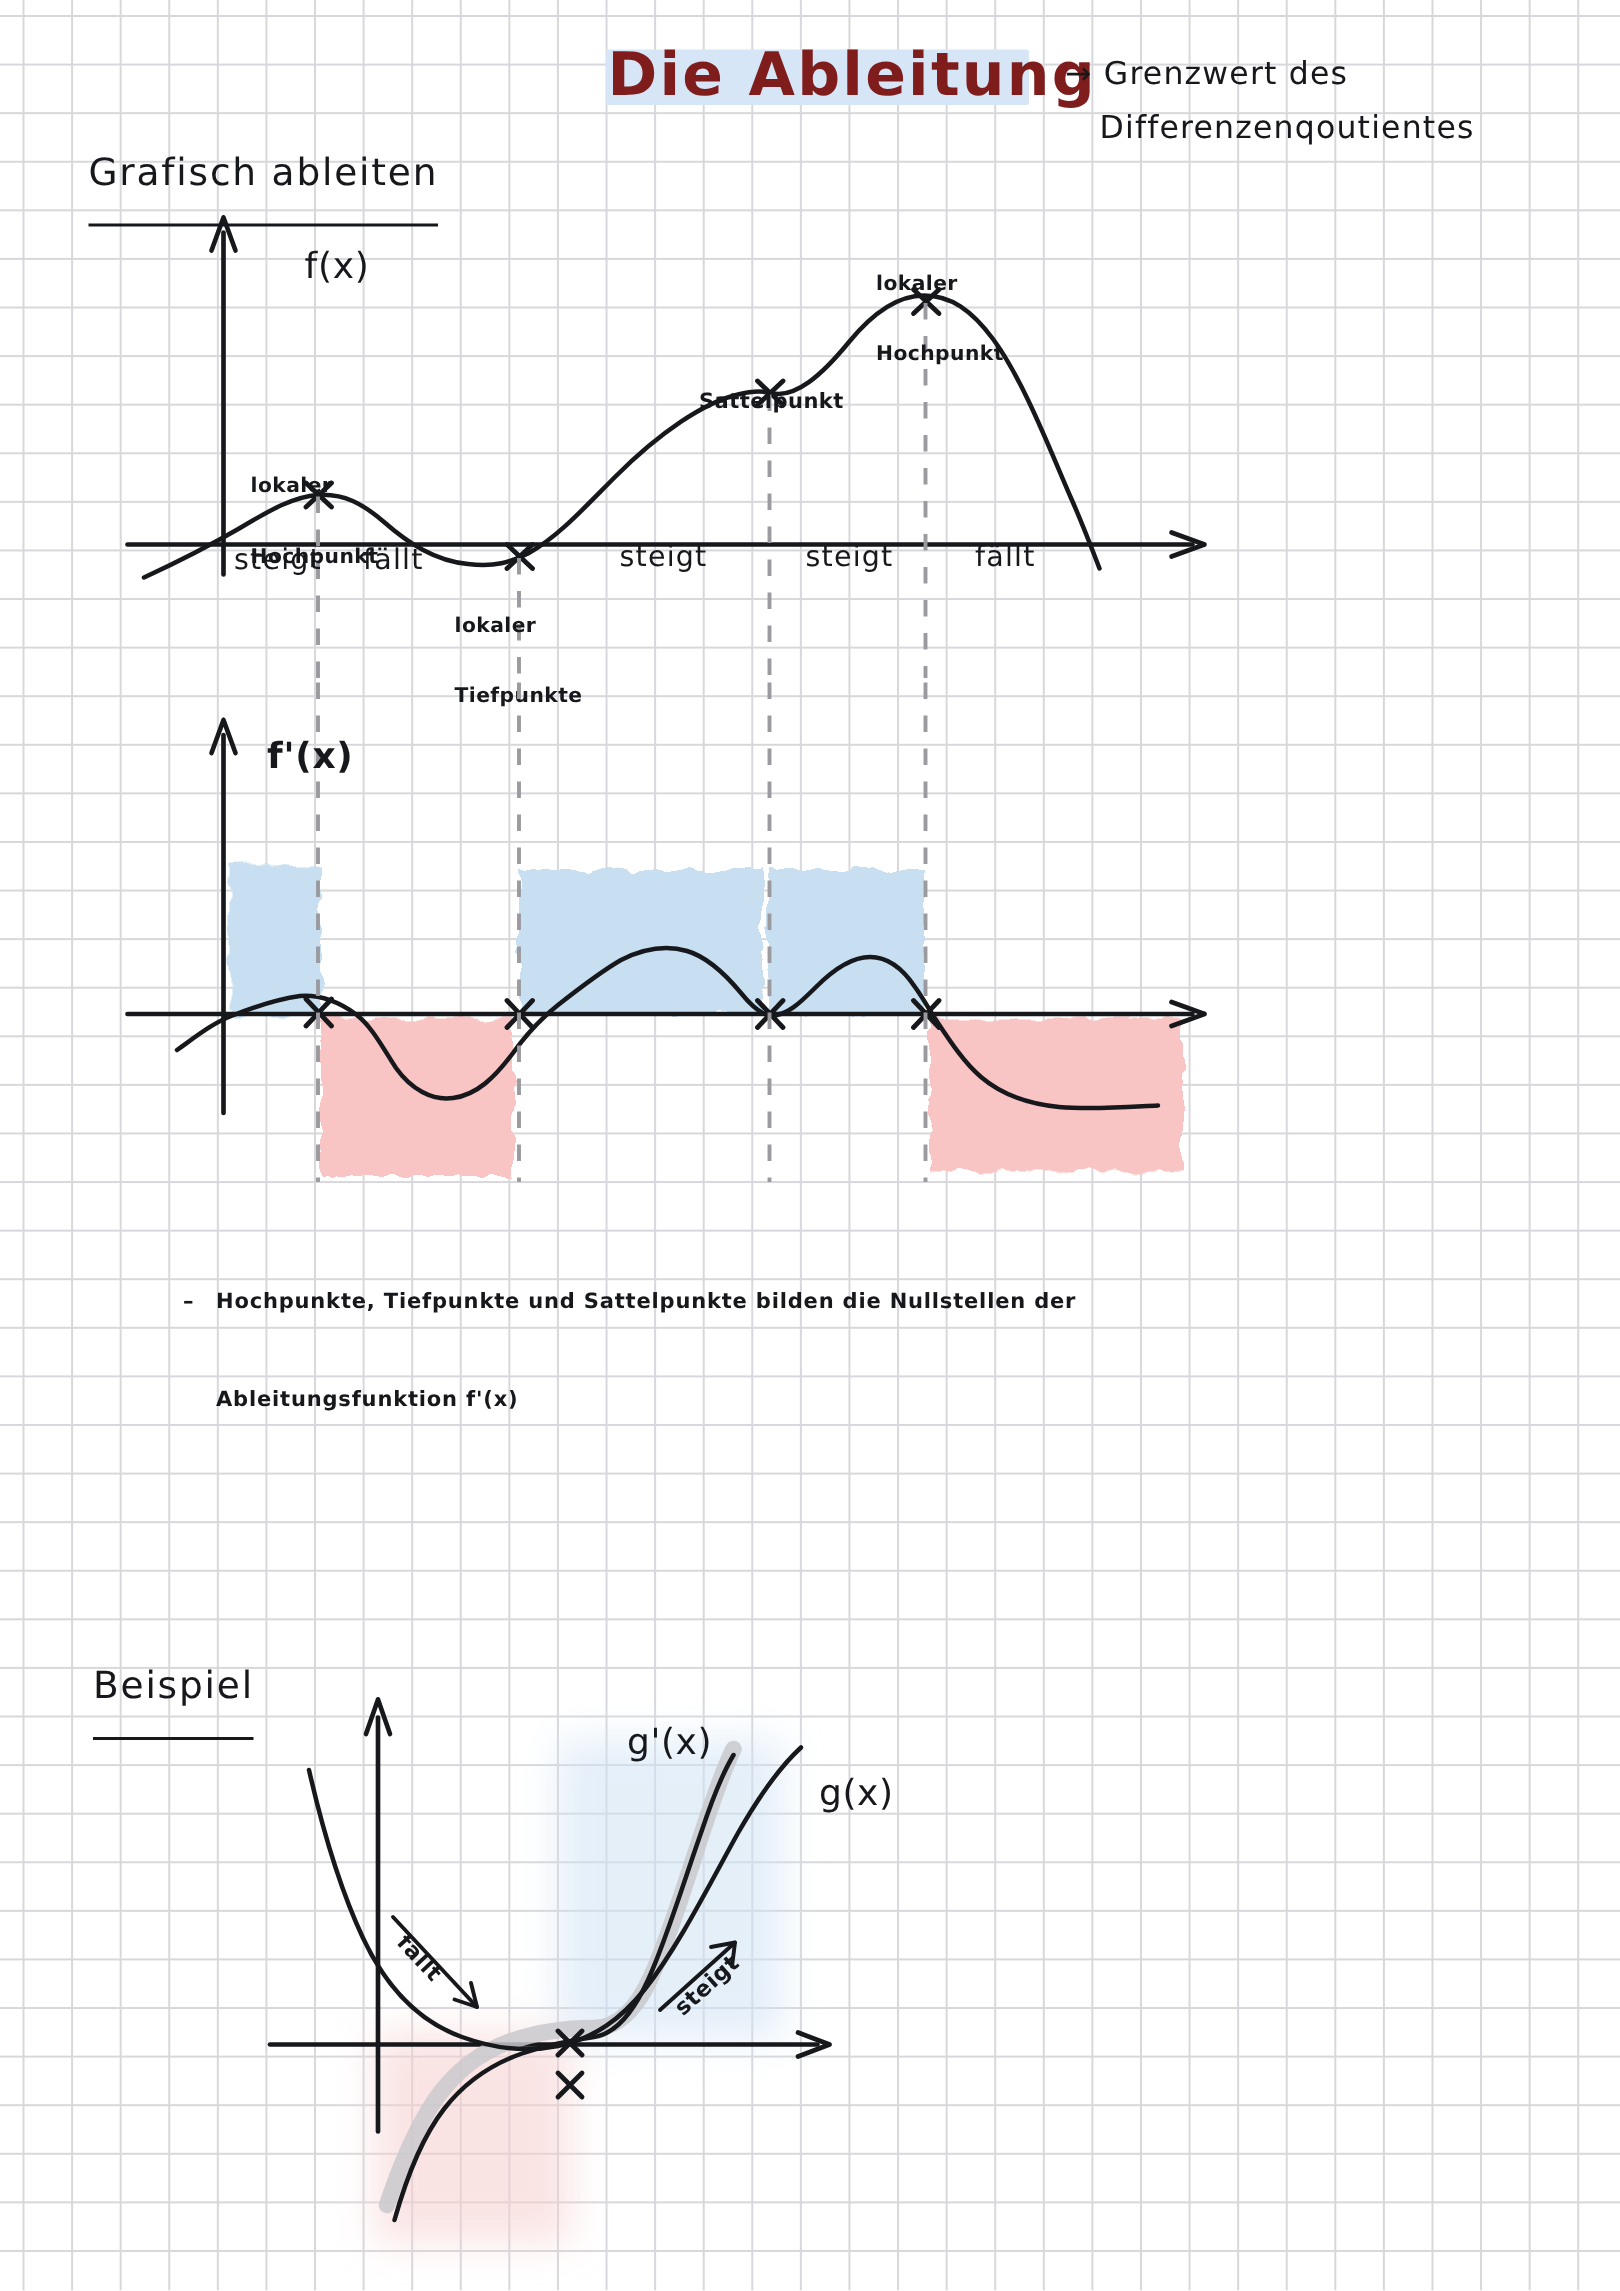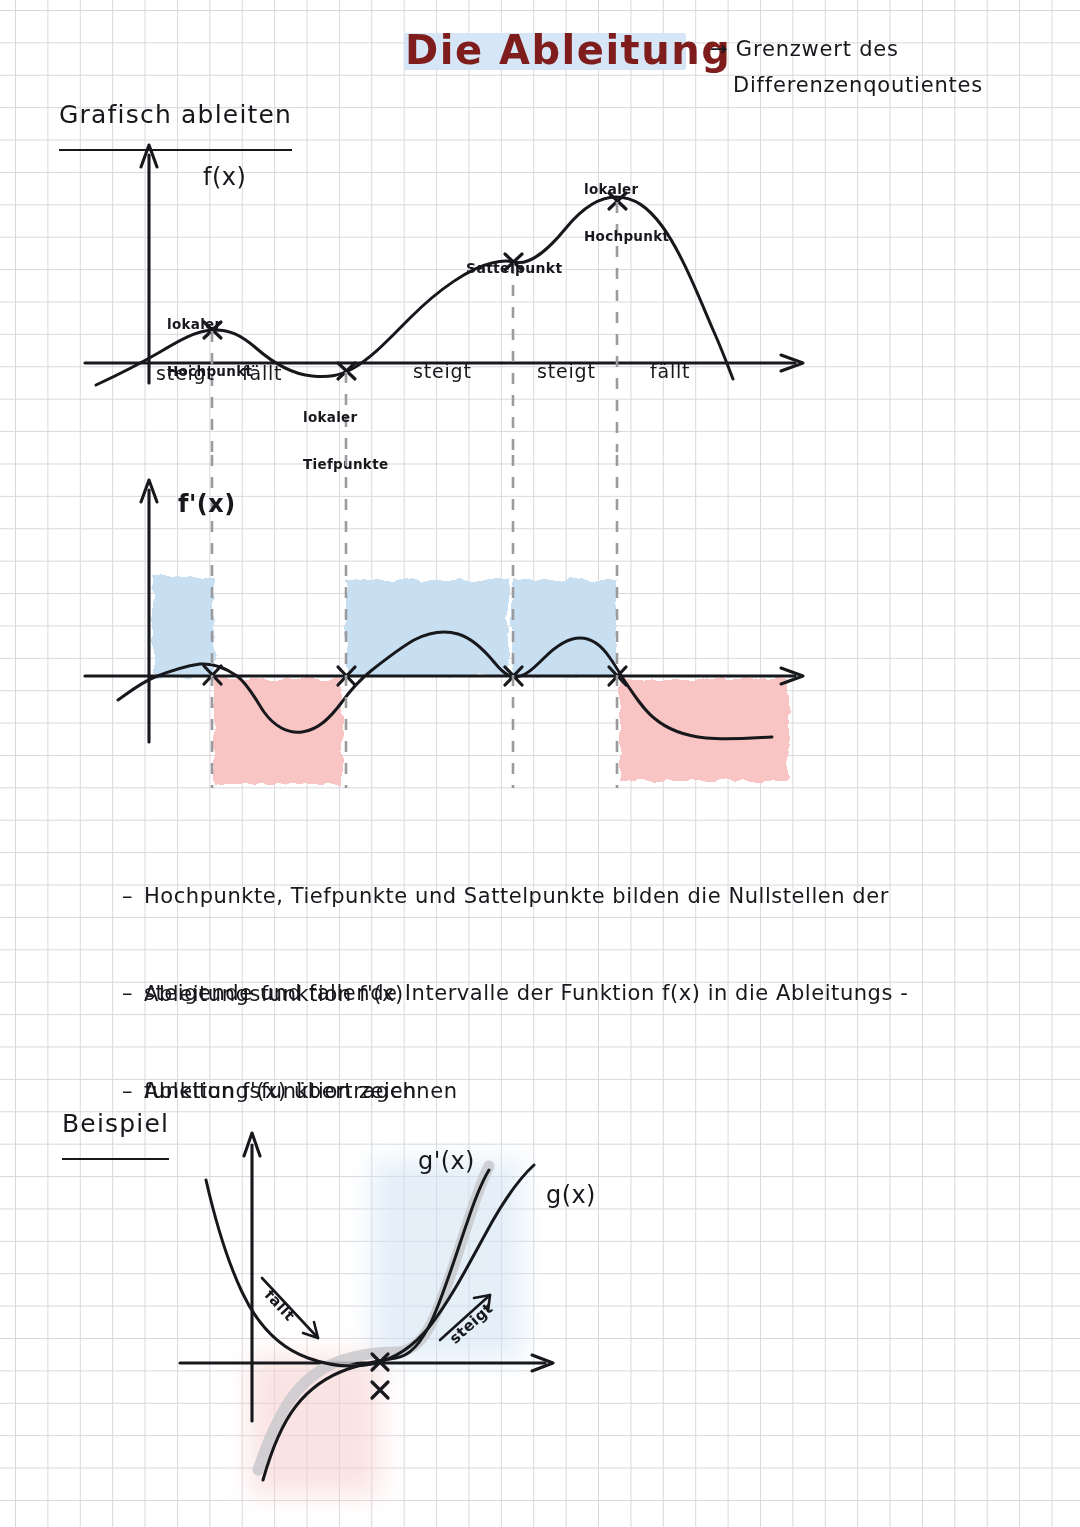--- a/index.html
+++ b/index.html
@@ -42,21 +42,21 @@
   }
   .section{
     font-size:25px;font-weight:500;letter-spacing:1.2px;
     border-bottom:2.2px solid #17181c;padding-bottom:19px;
   }
   .arrownote{font-size:21px;letter-spacing:.8px;}
   .axlabel{font-size:24px;letter-spacing:.5px;}
   .interval{font-size:19px;letter-spacing:.8px;}
   .ptlabel{font-size:13.5px;letter-spacing:.3px;text-align:left;line-height:1.15;font-weight:600;}
   .ptlabel.one{font-size:14px;}
-  .bullet{font-size:21px;letter-spacing:.55px;line-height:1.55;}
+  .bullet{font-size:14px;letter-spacing:.55px;line-height:1.55;font-weight:bold;}
   .curvelabel{font-size:24px;letter-spacing:.4px;}
   .slopetag{font-size:15px;font-weight:600;letter-spacing:.4px;}
 
   svg{position:absolute;left:0;top:0;overflow:visible;}
   .ink{fill:none;stroke:#17181c;stroke-linecap:round;stroke-linejoin:round;}
   .axis{stroke-width:3.1;}
   .curve{stroke-width:3.0;}
   .thin{stroke-width:2.6;}
   .dash{stroke:#9b9b9f;stroke-width:2.6;stroke-dasharray:11 11;fill:none;stroke-linecap:butt;}
   .mark{stroke:#17181c;stroke-width:3.2;stroke-linecap:round;}
@@ -196,28 +196,21 @@
     </g>
   </svg>
 
   <div class="hw axlabel" style="left:178px;top:489px;font-weight:bold;">f'(x)</div>
 
   <div class="hw bullet" style="left:122px;top:815px;">
     <div><span style="display:inline-block;width:22px;">–</span><span>Hochpunkte, Tiefpunkte und Sattelpunkte bilden die Nullstellen der</span></div>
     <div style="padding-left:22px;"><span>Ableitungsfunktion f'(x)</span></div>
   </div>
 
-  <div class="hw bullet" style="left:122px;top:912px;">
-    <div><span style="display:inline-block;width:22px;">–</span><span>steigende und fallende Intervalle der Funktion f(x) in die Ableitungs -</span></div>
-    <div style="padding-left:22px;"><span>funktion f'(x) übertragen</span></div>
-  </div>
-
-  <div class="hw bullet" style="left:122px;top:1010px;">
-    <div><span style="display:inline-block;width:22px;">–</span><span>Ableitungsfunktion zeichnen</span></div>
-  </div>
+
 
   <div class="hw section" style="left:62px;top:1108px;">Beispiel</div>
 
   <svg width="1080" height="1527">
     <defs>
       <filter id="blur1" x="-30%" y="-30%" width="160%" height="160%">
         <feGaussianBlur stdDeviation="13"></feGaussianBlur>
       </filter>
     </defs>
     <g filter="url(#blur1)" opacity=".55">

